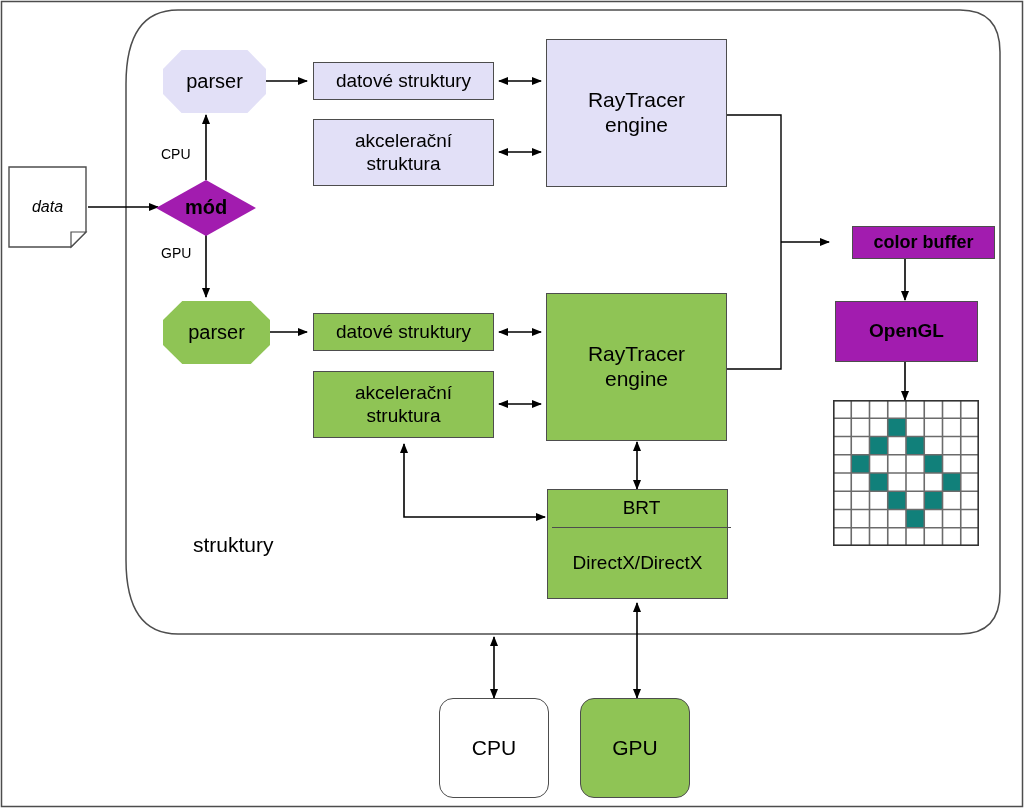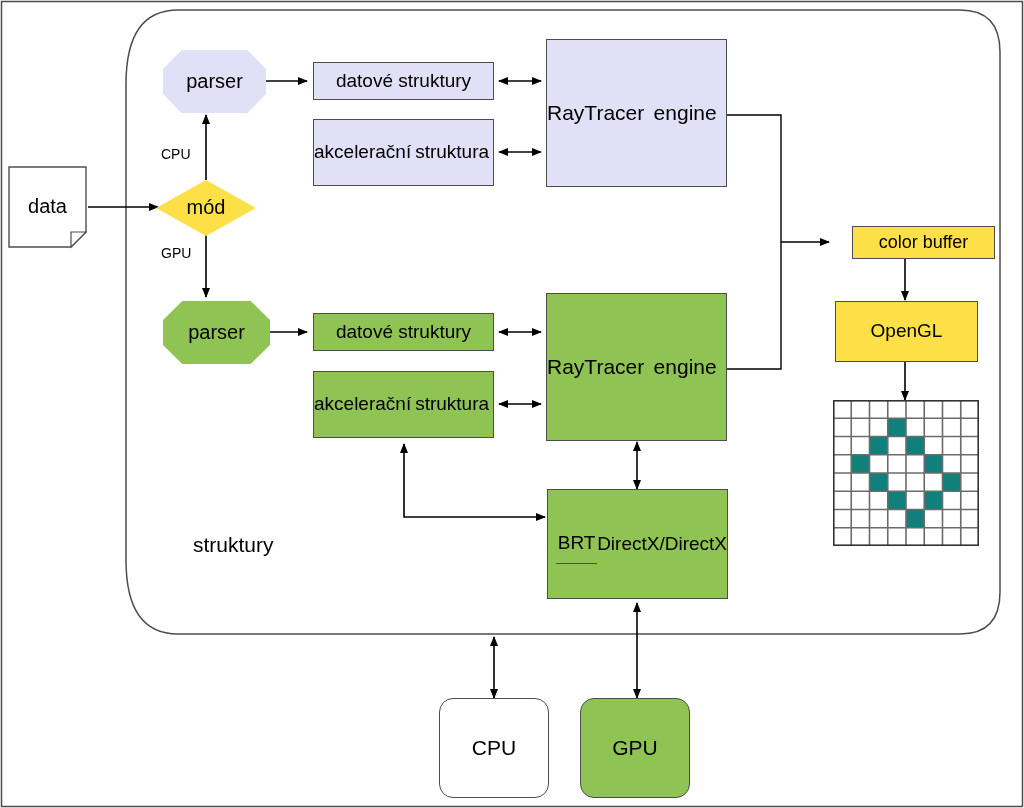--- a/index.html
+++ b/index.html
@@ -29,34 +29,34 @@
     box-sizing: border-box;
     display: flex;
     align-items: center;
     justify-content: center;
     text-align: center;
     color: #000000;
     line-height: 1.18;
   }
   .lav   { background: #e2e0f7; border: 1px solid #4d4d4d; }
   .green { background: #8fc455; border: 1px solid #4d4d4d; }
-  .blue  { background: #fde047; border: 1px solid #4d4d4d; }
+  .blue  { background: #a21caf; border: 1px solid #4d4d4d; font-weight: bold; }
   .white { background: #ffffff; border: 1px solid #4d4d4d; }
 
   .oct { clip-path: polygon(18% 0, 82% 0, 100% 30%, 100% 70%, 82% 100%, 18% 100%, 0 70%, 0 30%); border: none; margin-left: 8px; }
   .diamond { clip-path: polygon(50% 0, 100% 50%, 50% 100%, 0 50%); border: none; }
 
   .rounded { border-radius: 14px; }
 
   .plain-text {
     position: absolute;
     color: #000000;
     white-space: nowrap;
   }
-  .stack { flex-direction: row; }
+  .stack { flex-direction: column; }
   .stack > div { width: 100%; }
   .brt-top { border-bottom: 1px solid #4d4d4d; margin-left: 8px; }
 </style>
 </head>
 <body>
 
 <div id="stage">
 
   <svg class="layer" viewBox="0 0 1024 808">
     <defs>
@@ -106,21 +106,21 @@
       <line x1="637" y1="698" x2="637" y2="603" marker-start="url(#arrStart)" marker-end="url(#arrEnd)"></line>
 
       <line x1="494" y1="698" x2="494" y2="637" marker-start="url(#arrStart)" marker-end="url(#arrEnd)"></line>
     </g>
   </svg>
 
   <svg class="layer" viewBox="0 0 1024 808" style="pointer-events:none">
     <path d="M 9 167 L 86 167 L 86 232 L 71 247 L 9 247 Z" fill="#ffffff" stroke="#4d4d4d" stroke-width="1.4"></path>
     <path d="M 86 232 L 71 232 L 71 247 Z" fill="#ffffff" stroke="#4d4d4d" stroke-width="1.2"></path>
   </svg>
-  <div class="node" style="left:9px; top:167px; width:77px; height:80px; font-size:20px;">
+  <div class="node" style="left:9px; top:167px; width:77px; height:80px; font-size:16px;font-style:italic;">
     <span>data</span>
   </div>
 
   <div class="node blue diamond" style="left:156px; top:180px; width:100px; height:56px; font-size:20px;">
     <span>mód</span>
   </div>
   <div class="plain-text" style="left:161px; top:146px; font-size:14px;">CPU</div>
   <div class="plain-text" style="left:161px; top:245px; font-size:14px;">GPU</div>
 
   <div class="node lav oct" style="left:155px; top:50px; width:103px; height:63px; font-size:20px;">

